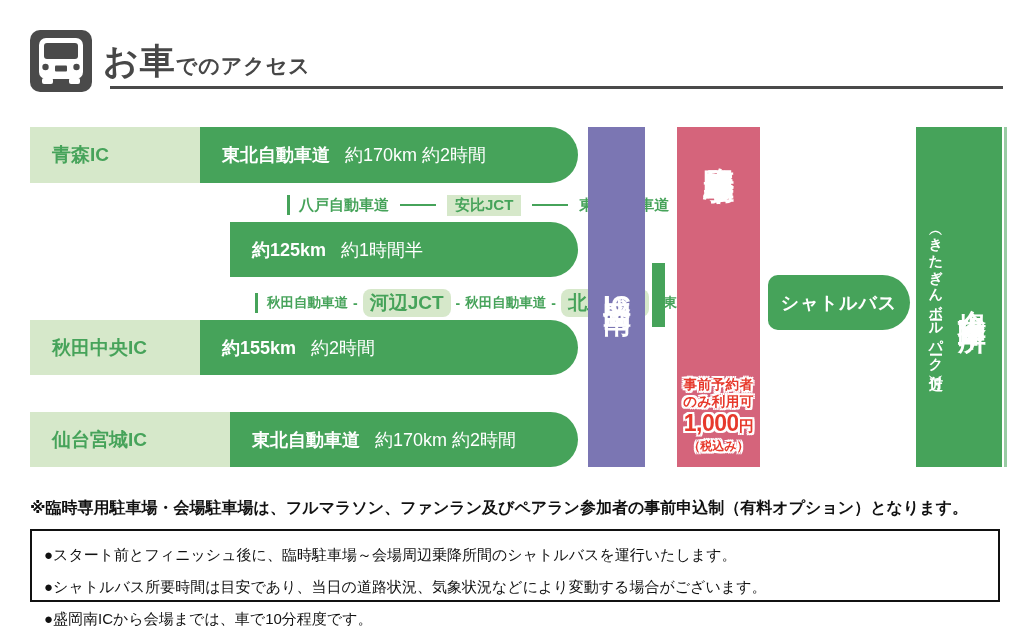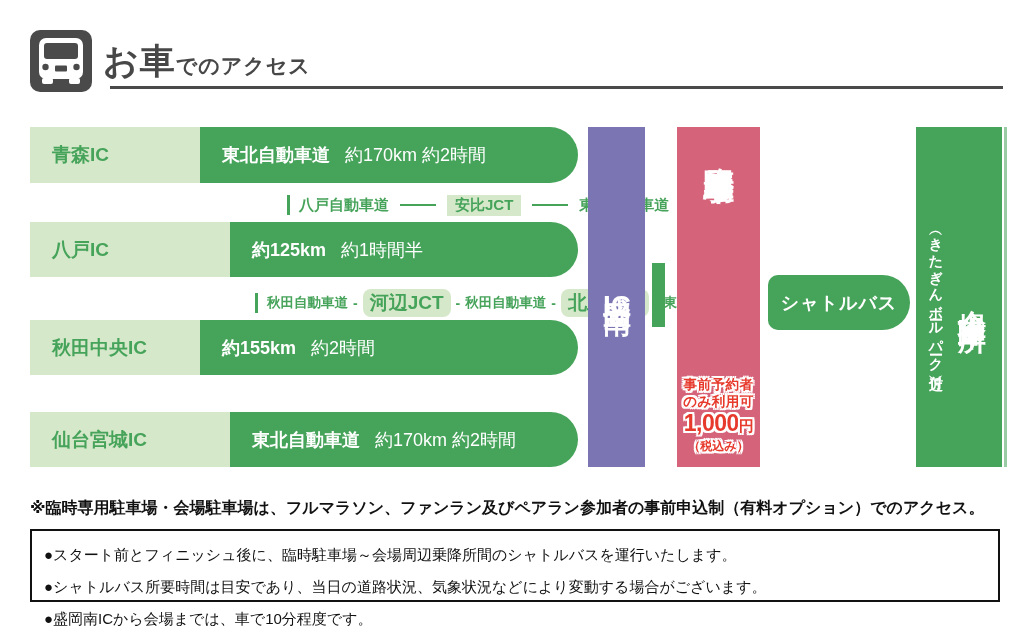--- a/index.html
+++ b/index.html
@@ -108,21 +108,20 @@
   </div>
 
   <div class="via via2" id="via-hachinohe">
     <span class="tick"></span>
   <span class="vtxt">八戸自動車道</span>
       <span class="vline"></span>
       <span class="vchip">安比JCT</span>
       <span class="vline"></span>
       <span class="vtxt">東北自動車道</span>
     </div>
-  <div class="icbox r2-ic">八戸IC</div>
   <div class="rbar r2-bar">
     <span class="b">約125km</span>
     <span>約1時間半</span>
   </div>
 
   <div class="via via3" id="via-akita">
     <span class="tick"></span>
   <span class="vtxt">秋田自動車道</span>
       <span class="vdash">-</span>
       <span class="vchip">河辺JCT</span>
@@ -170,21 +169,21 @@
   </div>
 
   <div class="colbar venuebar">
     <div class="venue-text">
       <div class="venue-main">会場降車所</div>
       <div class="venue-sub">（きたぎんボールパーク付近）</div>
     </div>
   </div>
   <div class="venue-stripe"></div>
 
-  <div class="note">※臨時専用駐車場・会場駐車場は、フルマラソン、ファンラン及びペアラン参加者の事前申込制（有料オプション）でのアクセス。</div>
+  <div class="note">※臨時専用駐車場・会場駐車場は、フルマラソン、ファンラン及びペアラン参加者の事前申込制（有料オプション）となります。</div>
 
   <div class="infobox">
     <div class="bullet">●スタート前とフィニッシュ後に、臨時駐車場～会場周辺乗降所間のシャトルバスを運行いたします。</div>
     <div class="bullet">●シャトルバス所要時間は目安であり、当日の道路状況、気象状況などにより変動する場合がございます。</div>
     <div class="bullet">●盛岡南ICから会場までは、車で10分程度です。</div>
   </div>
 
 </div>
 
 </body></html>

